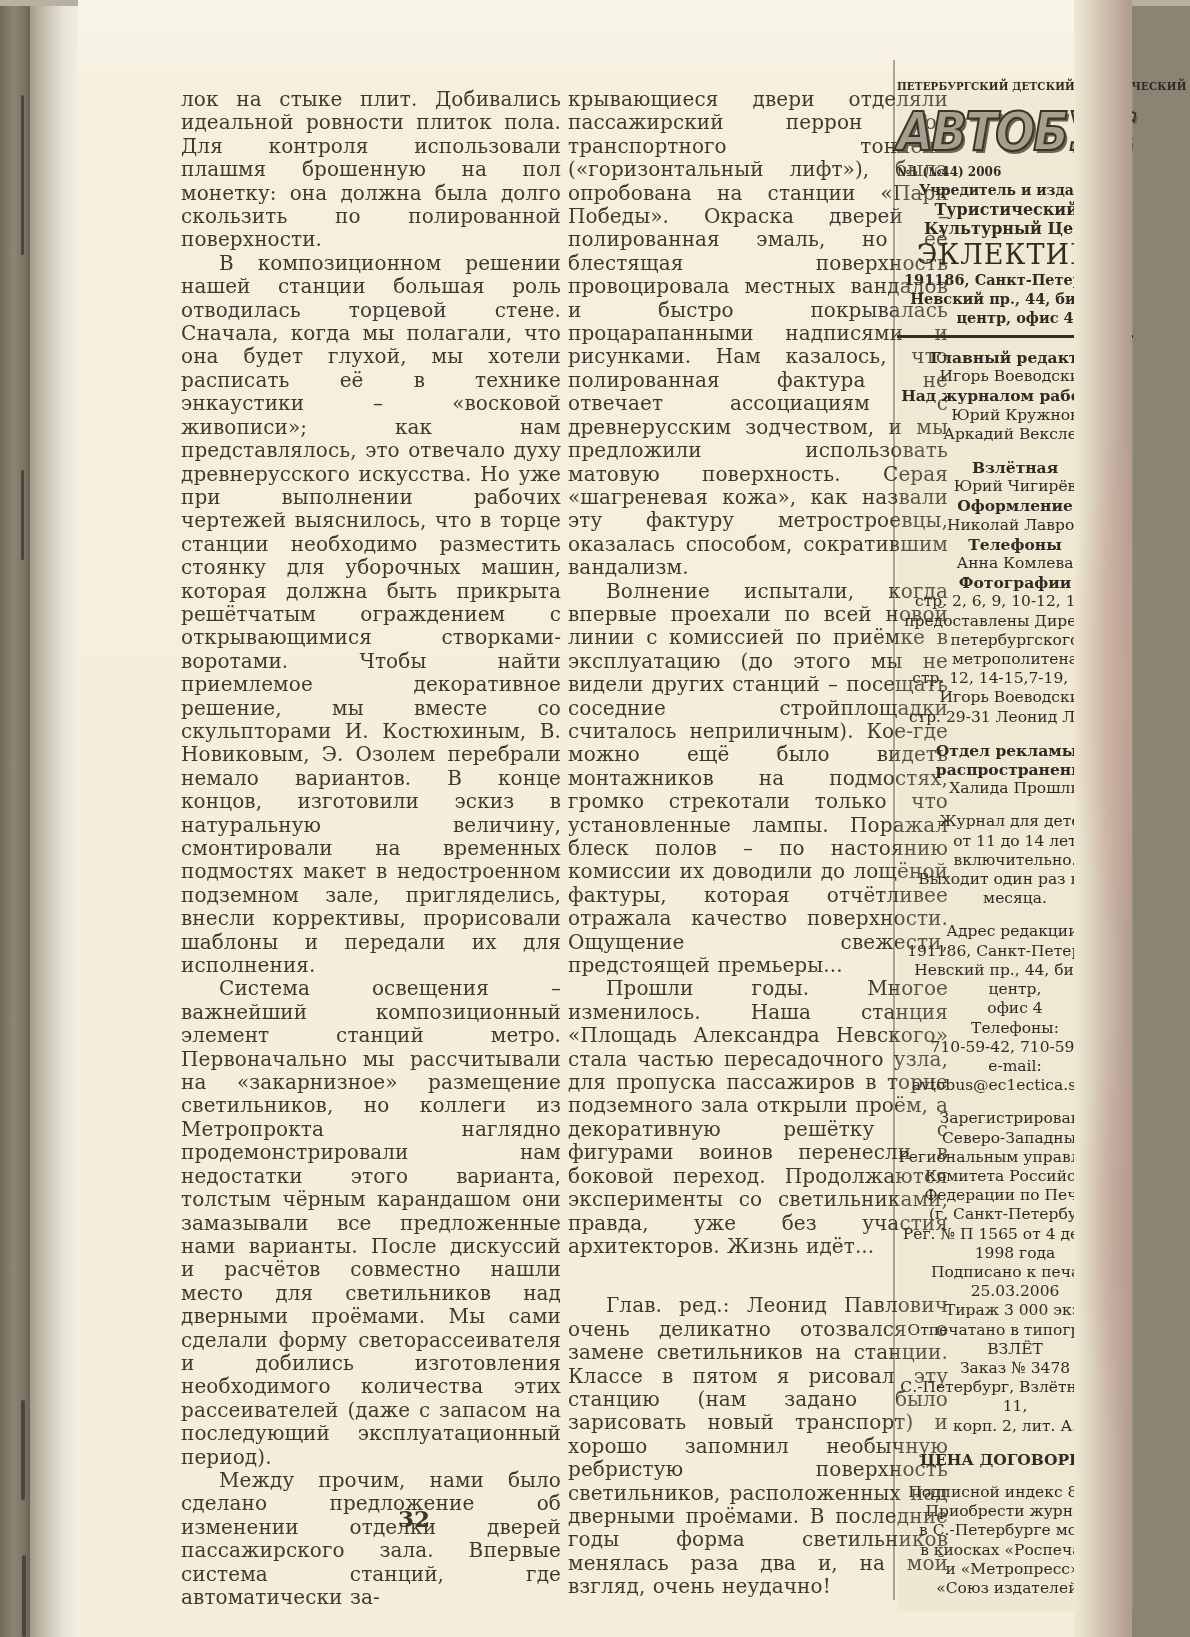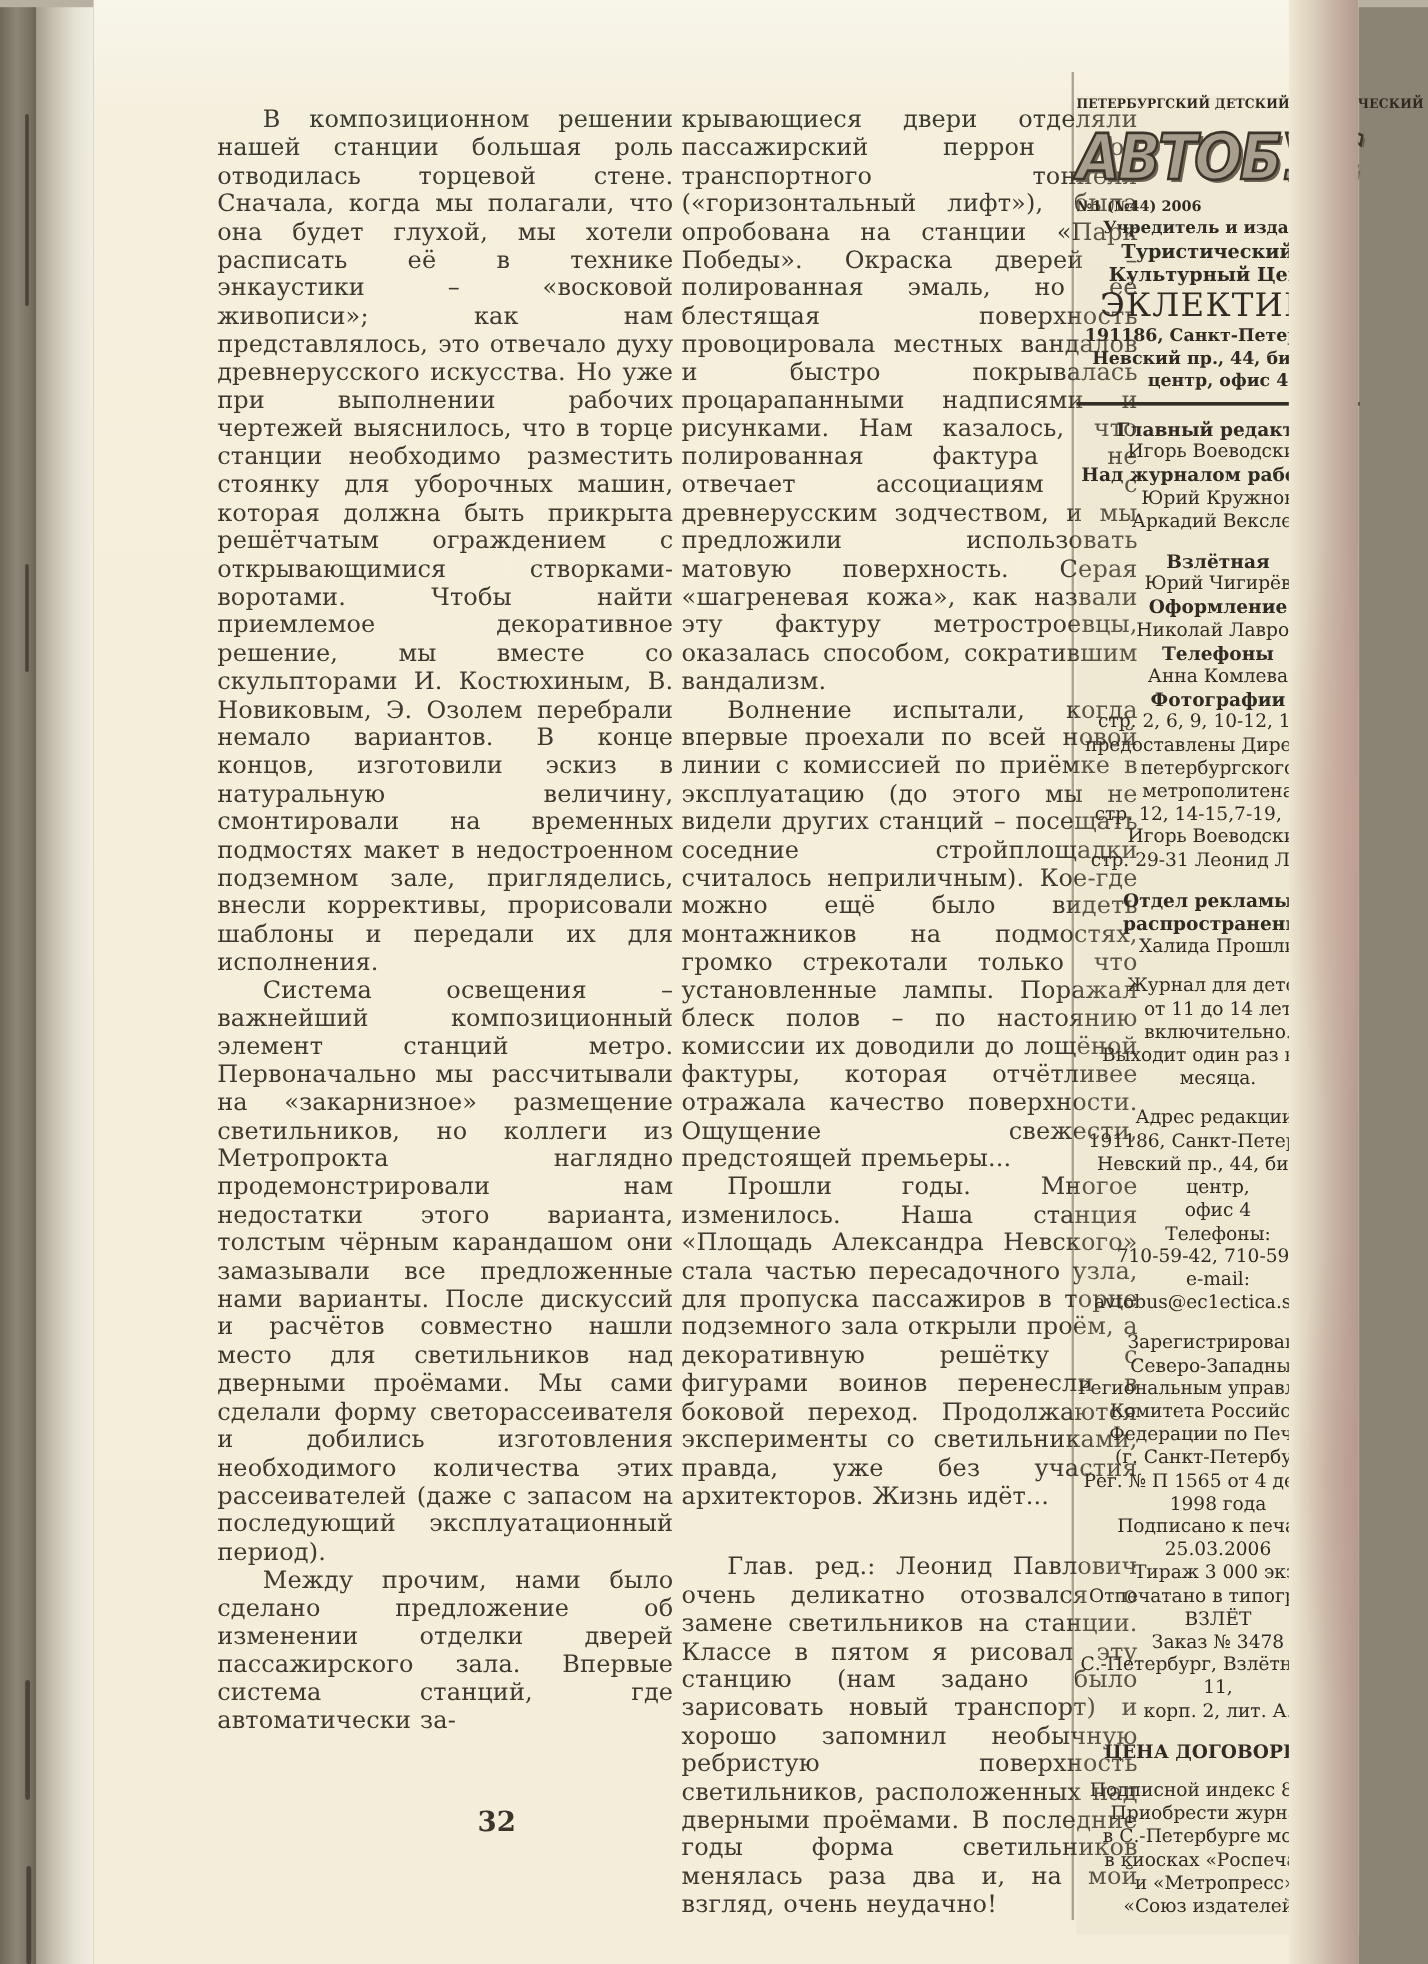--- a/index.html
+++ b/index.html
@@ -64,20 +64,21 @@
 <div class="edge-pages"></div>
 <div class="edge-dash" style="left:21px;top:95px;width:3px;height:160px;"></div>
 <div class="edge-dash" style="left:21px;top:470px;width:3px;height:90px;"></div>
 <div class="edge-dash" style="left:21px;top:1400px;width:4px;height:100px;"></div>
 <div class="edge-dash" style="left:22px;top:1555px;width:4px;height:82px;"></div>
 <div class="edge-top"></div>
 
 <div class="paper">
 
   <div class="col col-1">
+      <p class="para noindent">лок на стыке плит. Добивались идеальной ровности плиток пола. Для контроля использовали плашмя брошенную на пол монетку: она должна была долго скользить по полированной поверхности.</p>
       <p class="para">В композиционном решении нашей станции большая роль отводилась торцевой стене. Сначала, когда мы полагали, что она будет глухой, мы хотели расписать её в технике энкаустики – «восковой живописи»; как нам представлялось, это отвечало духу древнерусского искусства. Но уже при выполнении рабочих чертежей выяснилось, что в торце станции необходимо разместить стоянку для уборочных машин, которая должна быть прикрыта решётчатым ограждением с открывающимися створками-воротами. Чтобы найти приемлемое декоративное решение, мы вместе со скульпторами И. Костюхиным, В. Новиковым, Э. Озолем перебрали немало вариантов. В конце концов, изготовили эскиз в натуральную величину, смонтировали на временных подмостях макет в недостроенном подземном зале, пригляделись, внесли коррективы, прорисовали шаблоны и передали их для исполнения.</p>
       <p class="para">Система освещения – важнейший композиционный элемент станций метро. Первоначально мы рассчитывали на «закарнизное» размещение светильников, но коллеги из Метропрокта наглядно продемонстрировали нам недостатки этого варианта, толстым чёрным карандашом они замазывали все предложенные нами варианты. После дискуссий и расчётов совместно нашли место для светильников над дверными проёмами. Мы сами сделали форму светорассеивателя и добились изготовления необходимого количества этих рассеивателей (даже с запасом на последующий эксплуатационный период).</p>
       <p class="para">Между прочим, нами было сделано предложение об изменении отделки дверей пассажирского зала. Впервые система станций, где автоматически за-</p>
     </div>
   <div class="col col-2">
       <p class="para noindent">крывающиеся двери отделяли пассажирский перрон от транспортного тоннеля («горизонтальный лифт»), была опробована на станции «Парк Победы». Окраска дверей – полированная эмаль, но её блестящая поверхность провоцировала местных вандалов и быстро покрывалась процарапанными надписями и рисунками. Нам казалось, что полированная фактура не отвечает ассоциациям с древнерусским зодчеством, и мы предложили использовать матовую поверхность. Серая «шагреневая кожа», как назвали эту фактуру метростроевцы, оказалась способом, сократившим вандализм.</p>
       <p class="para">Волнение испытали, когда впервые проехали по всей новой линии с комиссией по приёмке в эксплуатацию (до этого мы не видели других станций – посещать соседние стройплощадки считалось неприличным). Кое-где можно ещё было видеть монтажников на подмостях, громко стрекотали только что установленные лампы. Поражал блеск полов – по настоянию комиссии их доводили до лощёной фактуры, которая отчётливее отражала качество поверхности. Ощущение свежести, предстоящей премьеры...</p>
       <p class="para">Прошли годы. Многое изменилось. Наша станция «Площадь Александра Невского» стала частью пересадочного узла, для пропуска пассажиров в торце подземного зала открыли проём, а декоративную решётку с фигурами воинов перенесли в боковой переход. Продолжаются эксперименты со светильниками, правда, уже без участия архитекторов. Жизнь идёт...</p>
       <p class="para italic">Глав. ред.: Леонид Павлович очень деликатно отозвался о замене светильников на станции. Классе в пятом я рисовал эту станцию (нам задано было зарисовать новый транспорт) и хорошо запомнил необычную ребристую поверхность светильников, расположенных над дверными проёмами. В последние годы форма светильников менялась раза два и, на мой взгляд, очень неудачно!</p>
     </div>

